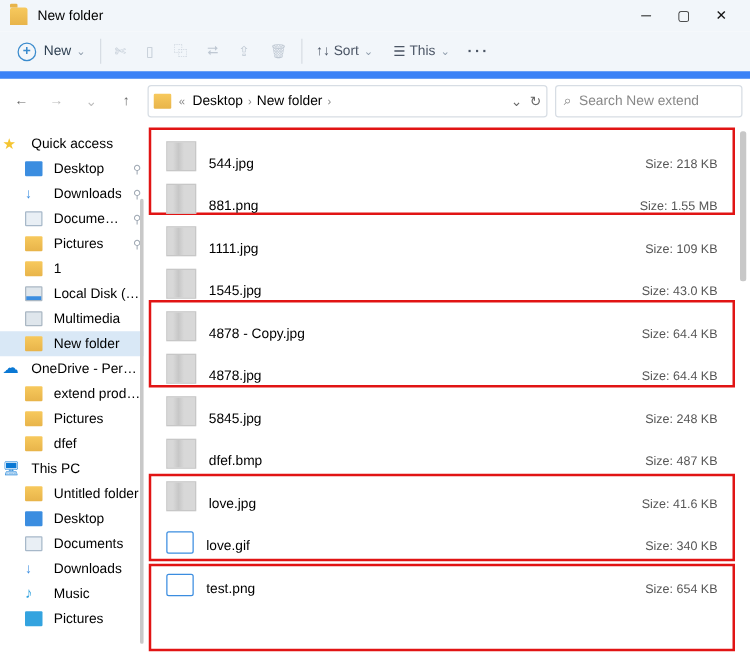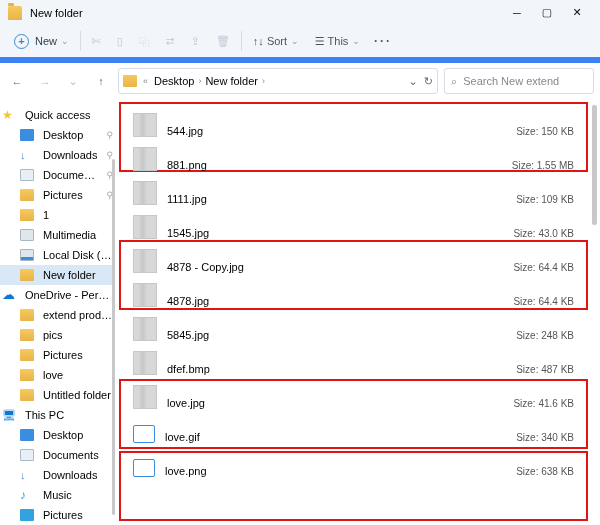--- a/index.html
+++ b/index.html
@@ -166,58 +166,54 @@
       <div class="sitem indent">
         <span class="sico folder"></span>
         <span class="slabel">Pictures</span>
         <span class="pin">⚲</span>
       </div>
       <div class="sitem indent">
         <span class="sico folder"></span>
         <span class="slabel">1</span>
       </div>
       <div class="sitem indent">
+        <span class="sico disk"></span>
+        <span class="slabel">Local Disk (F:)</span>
+      </div>
+      <div class="sitem indent">
         <span class="sico media"></span>
         <span class="slabel">Multimedia</span>
-      </div>
-      <div class="sitem indent">
-        <span class="sico disk"></span>
-        <span class="slabel">Local Disk (F:)</span>
       </div>
       <div class="sitem indent sel">
         <span class="sico folder"></span>
         <span class="slabel">New folder</span>
       </div>
       <div class="sitem">
         <span class="sico cloud"></span>
         <span class="slabel">OneDrive - Person</span>
       </div>
       <div class="sitem indent">
         <span class="sico folder"></span>
         <span class="slabel">extend product li</span>
       </div>
       <div class="sitem indent">
         <span class="sico folder"></span>
-        <span class="slabel">pics</span>
-      </div>
-      <div class="sitem indent">
-        <span class="sico folder"></span>
         <span class="slabel">Pictures</span>
       </div>
       <div class="sitem indent">
         <span class="sico folder"></span>
-        <span class="slabel">love</span>
-      </div>
-      <div class="sitem indent">
-        <span class="sico folder"></span>
-        <span class="slabel">Untitled folder</span>
+        <span class="slabel">dfef</span>
       </div>
       <div class="sitem">
         <span class="sico pc"></span>
         <span class="slabel">This PC</span>
+      </div>
+      <div class="sitem indent">
+        <span class="sico folder"></span>
+        <span class="slabel">Untitled folder</span>
       </div>
       <div class="sitem indent">
         <span class="sico monitor"></span>
         <span class="slabel">Desktop</span>
       </div>
       <div class="sitem indent">
         <span class="sico doc"></span>
         <span class="slabel">Documents</span>
       </div>
       <div class="sitem indent">
@@ -235,21 +231,21 @@
     </div>
   <div class="main" id="filelist">
     <div class="mscroll"></div>
     <div class="box box1"></div>
     <div class="box box2"></div>
     <div class="box box3"></div>
     <div class="box box4"></div>
   <div class="filerow">
         <div class="thumb ppl"></div>
         <span class="fname">544.jpg</span>
-        <span class="fsize">Size: 150 KB</span>
+        <span class="fsize">Size: 218 KB</span>
       </div>
       <div class="filerow">
         <div class="thumb ppl"></div>
         <span class="fname">881.png</span>
         <span class="fsize">Size: 1.55 MB</span>
       </div>
       <div class="filerow">
         <div class="thumb ppl"></div>
         <span class="fname">1111.jpg</span>
         <span class="fsize">Size: 109 KB</span>
@@ -284,17 +280,17 @@
         <span class="fname">love.jpg</span>
         <span class="fsize">Size: 41.6 KB</span>
       </div>
       <div class="filerow">
         <div class="thumb gif"></div>
         <span class="fname">love.gif</span>
         <span class="fsize">Size: 340 KB</span>
       </div>
       <div class="filerow">
         <div class="thumb gif"></div>
-        <span class="fname">love.png</span>
-        <span class="fsize">Size: 638 KB</span>
+        <span class="fname">test.png</span>
+        <span class="fsize">Size: 654 KB</span>
       </div>
     </div>
 </div>
 
 </body></html>

